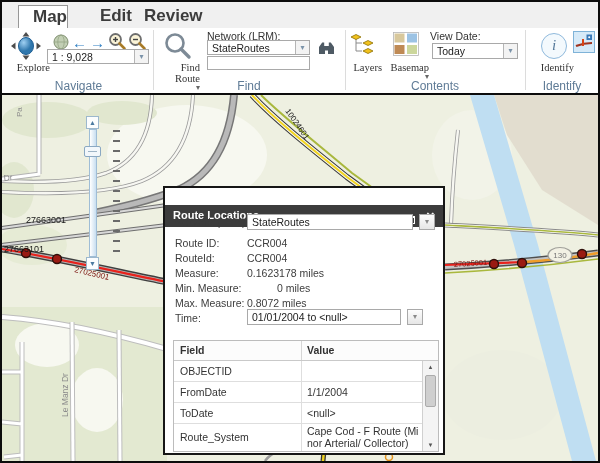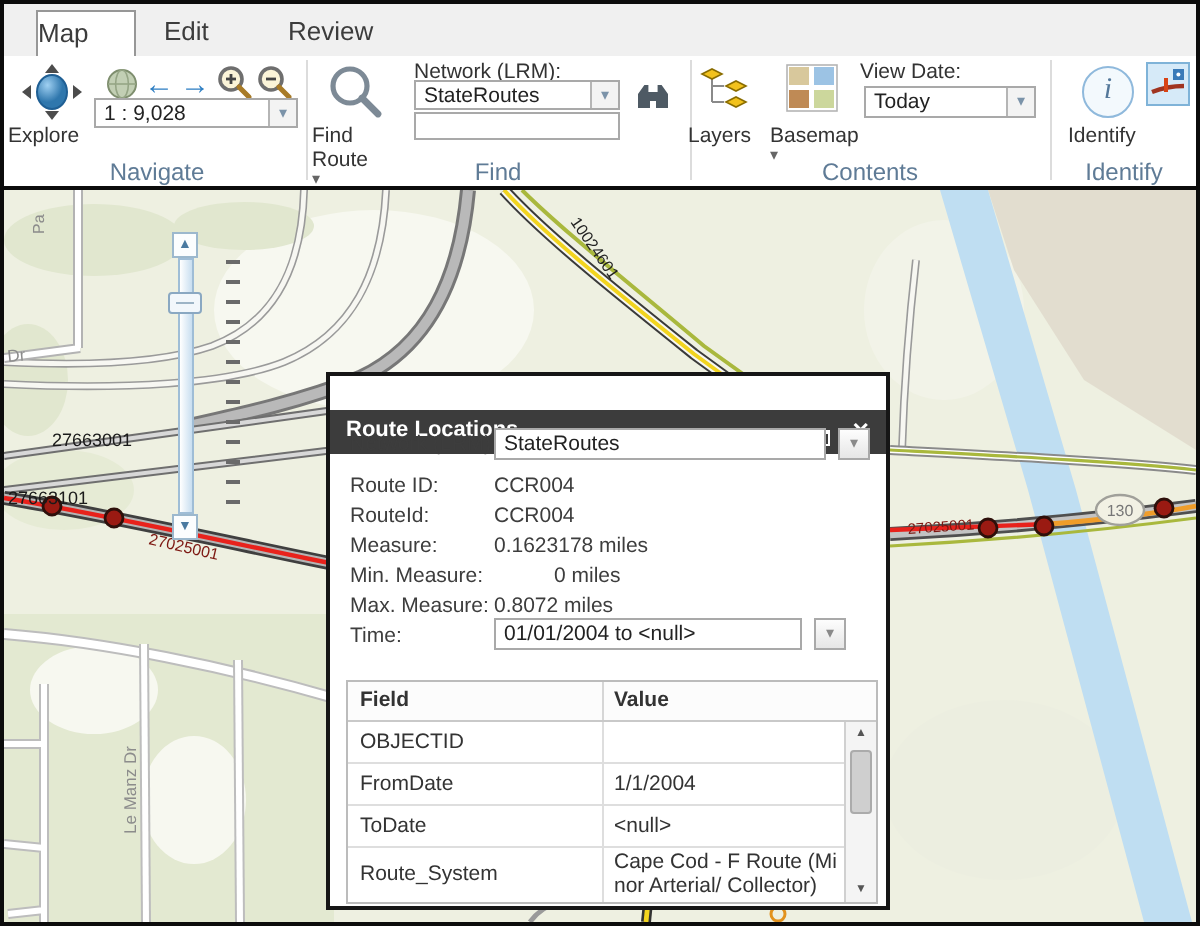--- a/index.html
+++ b/index.html
@@ -1,28 +1,28 @@
 <!DOCTYPE html>
 <html><head>
 <meta charset="utf-8">
 <style>
   html,body{margin:0;padding:0;background:#fff;}
   *{box-sizing:border-box;}
   .frame{position:relative;width:600px;height:463px;border:2px solid #0c0c0c;
          font-family:"Liberation Sans",sans-serif;overflow:hidden;background:#fff;}
   
   .tabstrip{position:absolute;left:0;top:0;width:596px;height:26px;background:#f0f0f0;}
-  .tab{position:absolute;top:3px;height:23px;line-height:21px;text-align:left;
-       font-size:13px;color:#3c3c3c;}
+  .tab{position:absolute;top:3px;height:23px;line-height:21px;text-align:right;
+       font-size:17px;color:#3c3c3c;font-weight:bold;}
   .tab.active{background:#fff;border:1px solid #979797;border-bottom:none;}
   .ribbon{position:absolute;left:0;top:26px;width:596px;height:65px;background:#fff;}
   .rsep{position:absolute;top:2px;width:1px;height:60px;background:#dcdcdc;}
   .grouplabel{position:absolute;top:51px;font-size:12px;color:#5f7b96;text-align:center;}
   .iconbox{position:absolute;}
-  .biglabel{position:absolute;font-size:10.5px;color:#333;text-align:left;}
+  .biglabel{position:absolute;font-size:10.5px;color:#333;text-align:right;font-family:Liberation Serif, serif;}
   .caret{font-size:8px;color:#666;line-height:8px;}
   .rlabel{position:absolute;font-size:10.5px;color:#333;}
   .combo{position:absolute;background:#fff;border:1px solid #a9a9a9;font-size:10.5px;color:#222;}
   .combo .txt{position:absolute;left:4px;top:1px;right:16px;overflow:hidden;white-space:nowrap;}
   .combo .arr{position:absolute;right:0;top:0;bottom:0;width:14px;background:#f3f3f3;
               border-left:1px solid #b5b5b5;color:#7b93a9;font-size:8px;text-align:center;line-height:13px;}
   .tinput{position:absolute;background:#fff;border:1px solid #a9a9a9;}
   .arrowglyph{position:absolute;color:#2f7fc3;font-weight:bold;font-size:15px;line-height:15px;}
   
   .map{position:absolute;left:0;top:91px;width:596px;height:368px;border-top:2px solid #0c0c0c;background:#eef0e1;}

